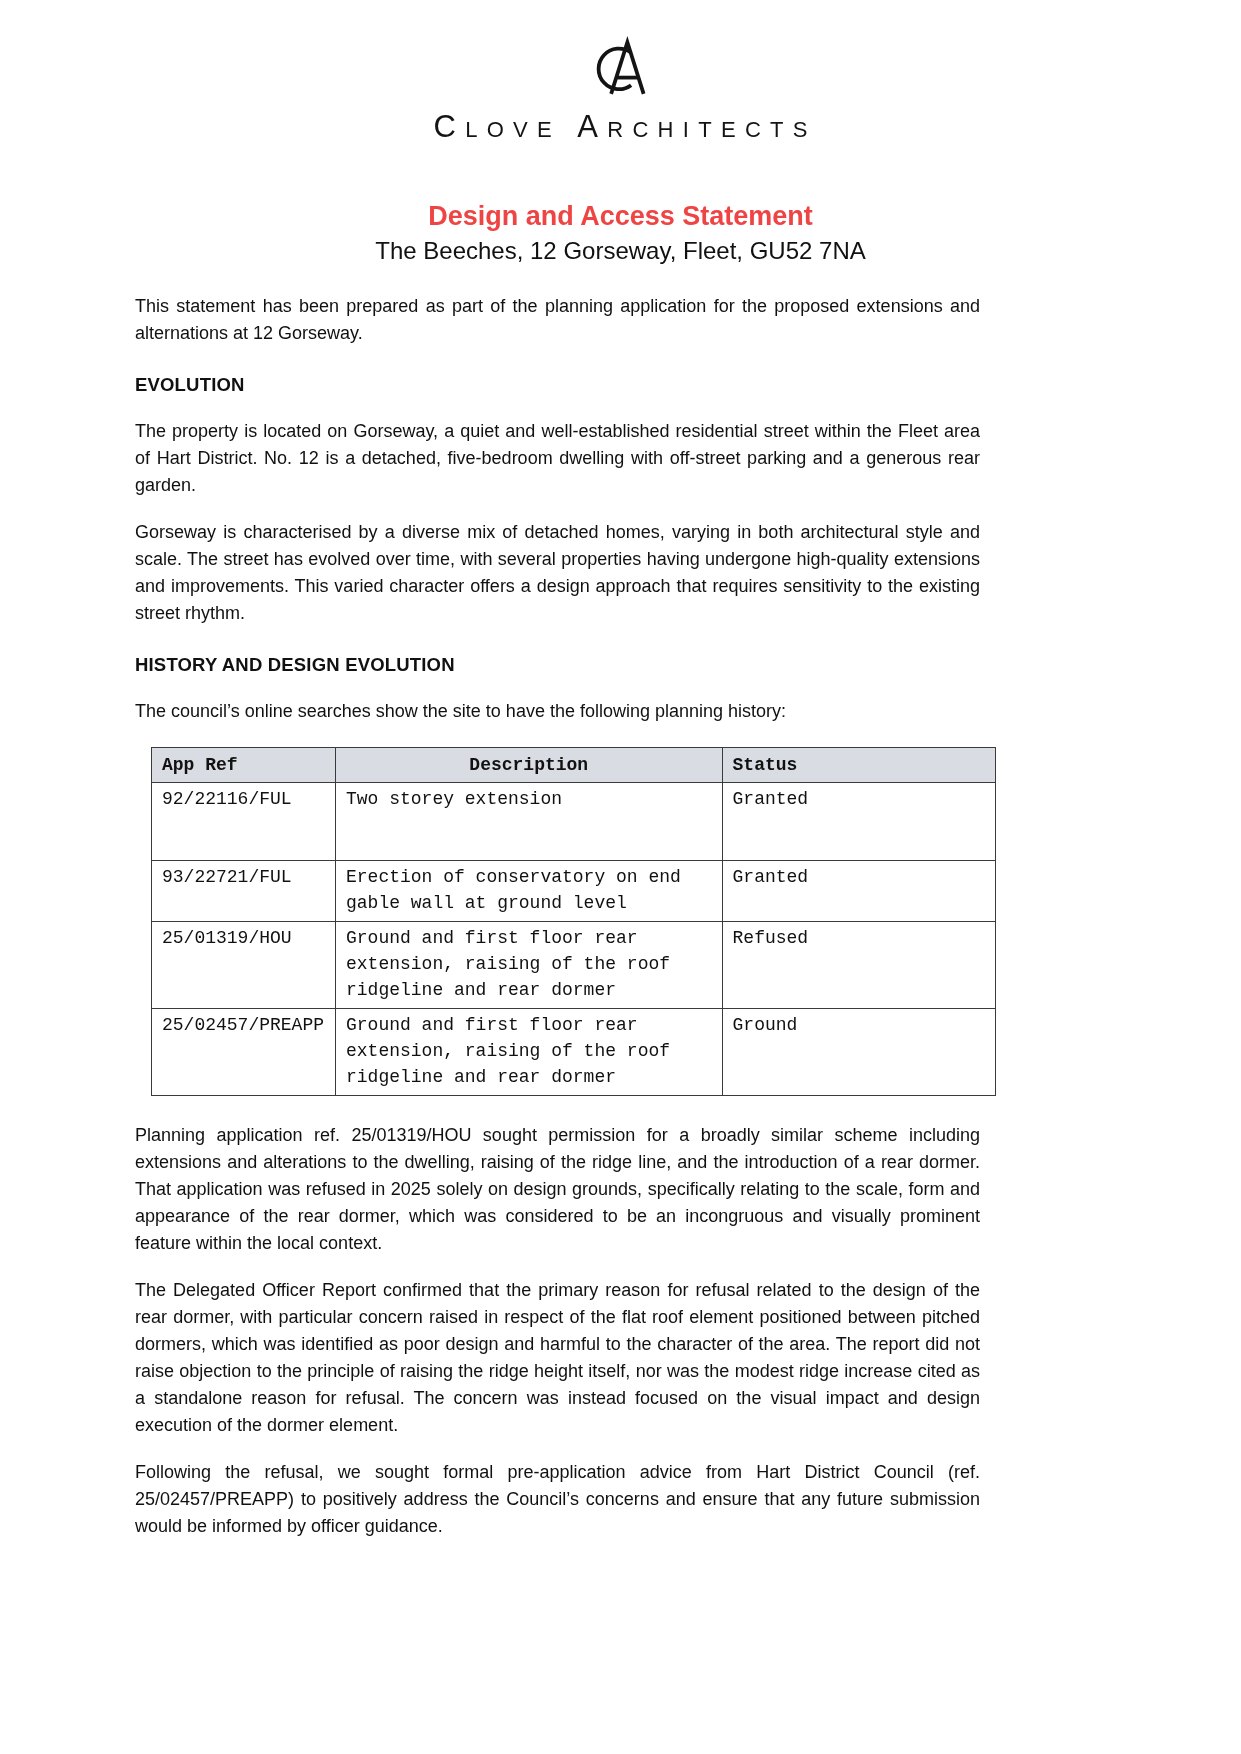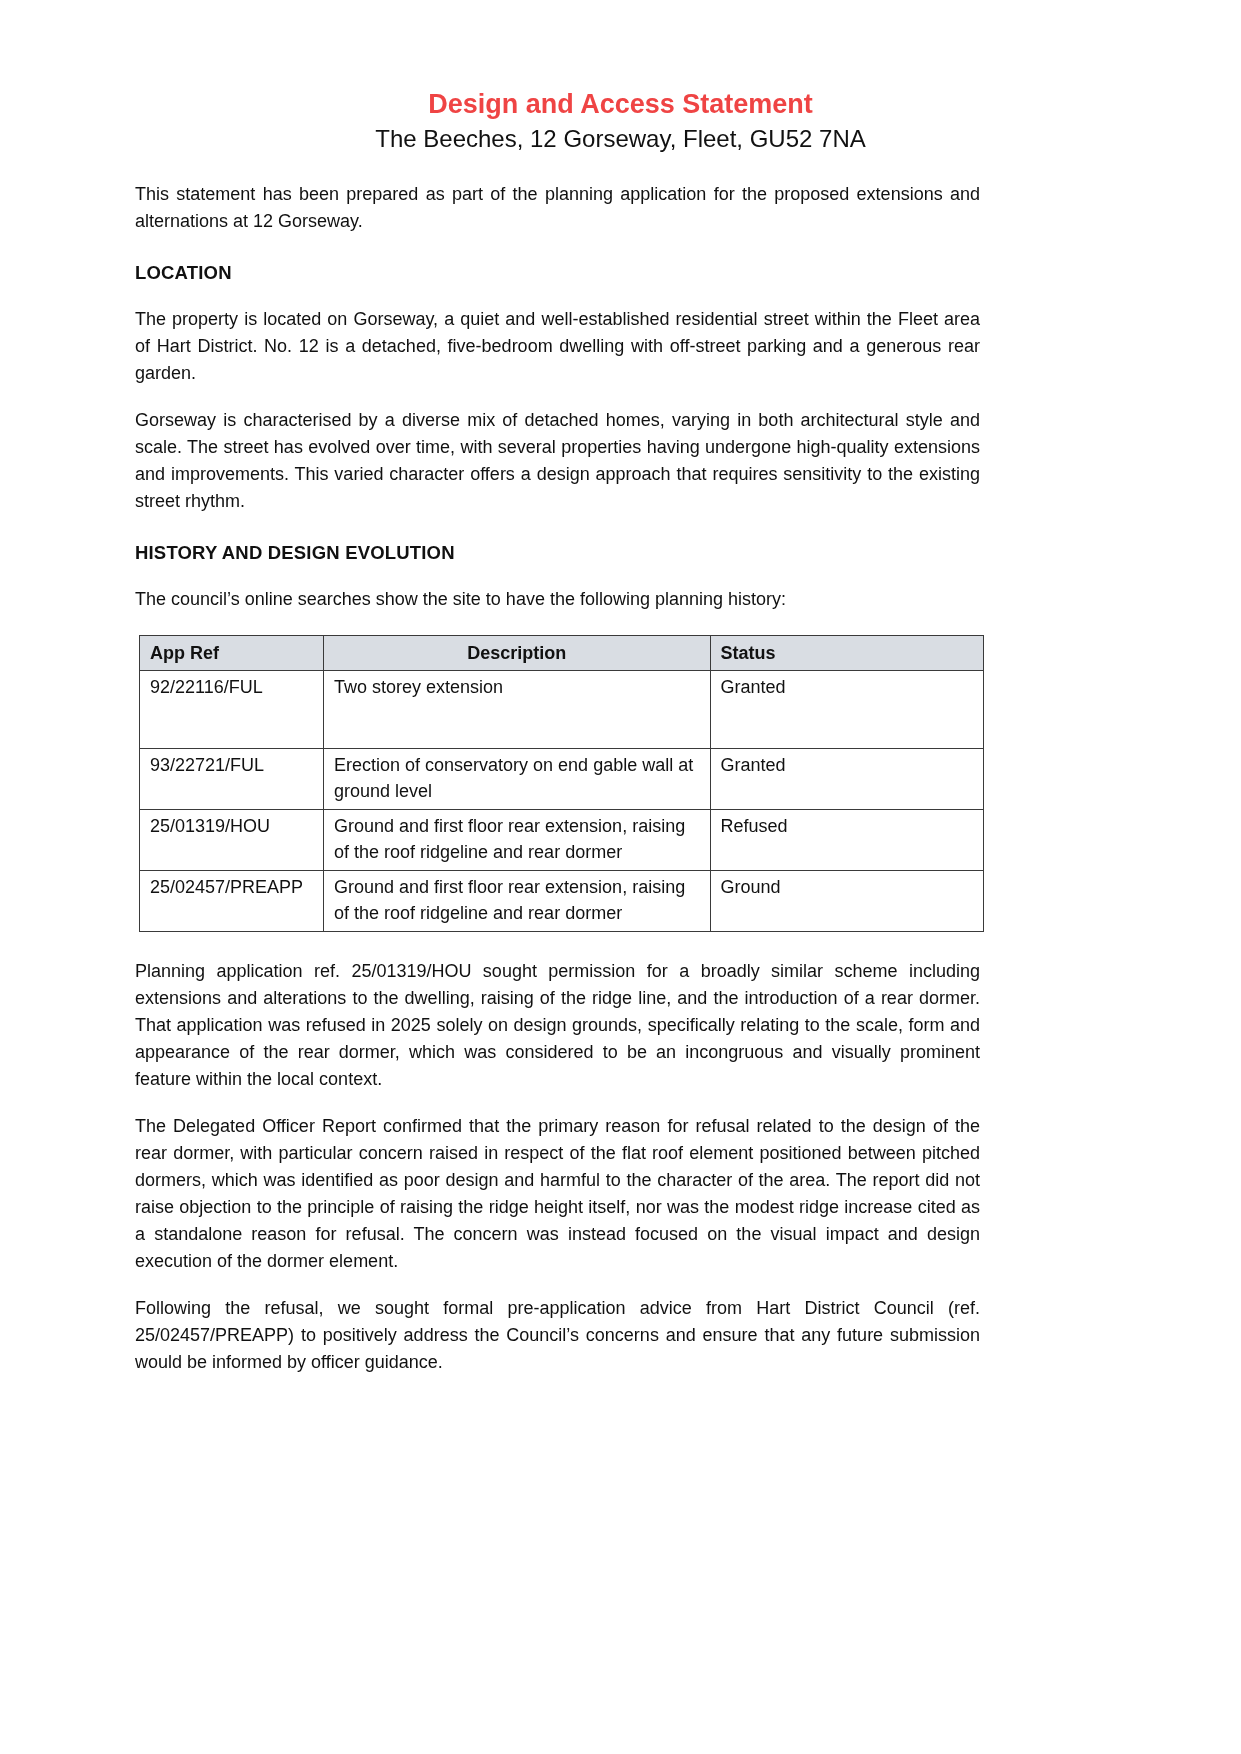--- a/index.html
+++ b/index.html
@@ -69,23 +69,24 @@
   .content h2{
     font-size:18.5px;
     font-weight:700;
     margin:24px 0 20px 0;
     letter-spacing:0.01em;
   }
   
   table.planning{
     width:100%;
     border-collapse:collapse;
-    margin:22px 0 26px 4px;
+    margin:22px 0 26px 16px;
     font-size:18px;
     line-height:26px;
+    font-family:Liberation Mono, monospace;
   }
   table.planning th,
   table.planning td{
     border:1px solid #3a3a3a;
     padding:3px 10px 5px 10px;
     vertical-align:top;
     text-align:left;
   }
   table.planning th{
     background:var(--table-header-bg);
@@ -96,31 +97,41 @@
   table.planning .col-ref{width:21.8%;}
   table.planning .col-desc{width:45.8%;text-align:center;}
   table.planning .col-status{width:32.4%;}
   tr.tall td{height:78px;}
 </style>
 </head>
 <body>
 
 <div class="page">
 
+  <div class="brand">
+    <span class="logo">
+      <svg viewBox="0 0 100 104" width="58" height="66" fill="none" stroke="#141414" stroke-width="6.5" stroke-linecap="butt">
+        <path d="M 67.4 29 A 35 35 0 1 0 67.4 85"></path>
+        <path d="M 33 100 L 61 11 L 89 100" stroke-linejoin="miter"></path>
+        <path d="M 44 72 L 79 72"></path>
+      </svg>
+    </span>
+    <div class="wordmark">Clove Architects</div>
+  </div>
 
   <div class="doc-head">
     <div class="doc-title">Design and Access Statement</div>
     <div class="doc-subtitle">The Beeches, 12 Gorseway, Fleet, GU52 7NA</div>
   </div>
 
   <div class="content">
 
     <p>This statement has been prepared as part of the planning application for the proposed extensions and alternations at 12 Gorseway.</p>
 
-    <h2>LOCATION</h2>
+    <h2>EVOLUTION</h2>
     <p>The property is located on Gorseway, a quiet and well-established residential street within the Fleet area of Hart District. No. 12 is a detached, five-bedroom dwelling with off-street parking and a generous rear garden.</p>
     <p>Gorseway is characterised by a diverse mix of detached homes, varying in both architectural style and scale. The street has evolved over time, with several properties having undergone high-quality extensions and improvements. This varied character offers a design approach that requires sensitivity to the existing street rhythm.</p>
 
     <h2>HISTORY AND DESIGN EVOLUTION</h2>
     <p>The council’s online searches show the site to have the following planning history:</p>
 
     <table class="planning">
       <thead>
         <tr>
           <th class="col-ref">App Ref</th>

